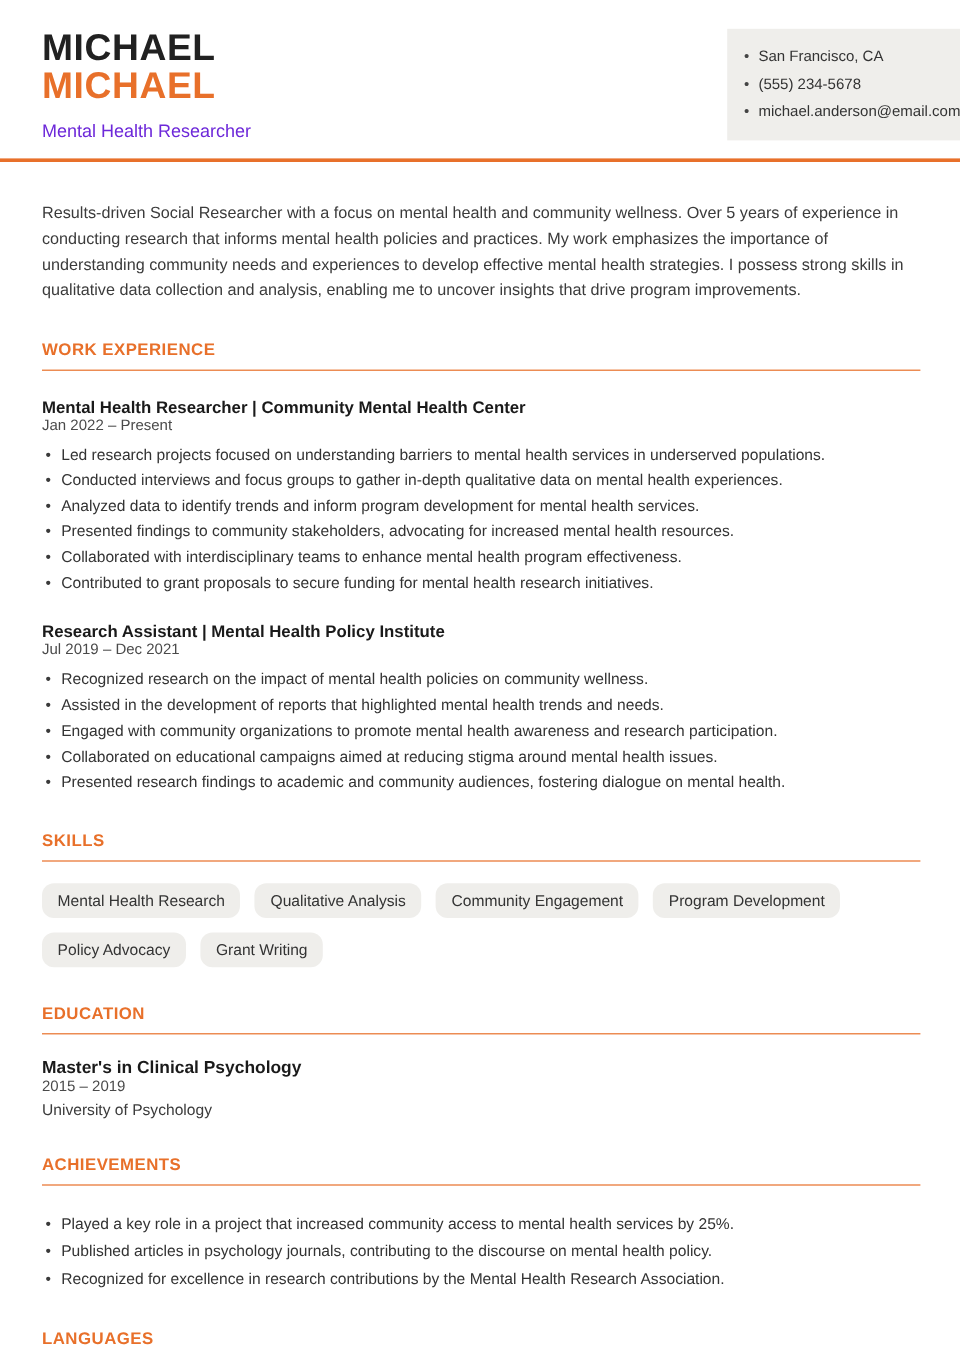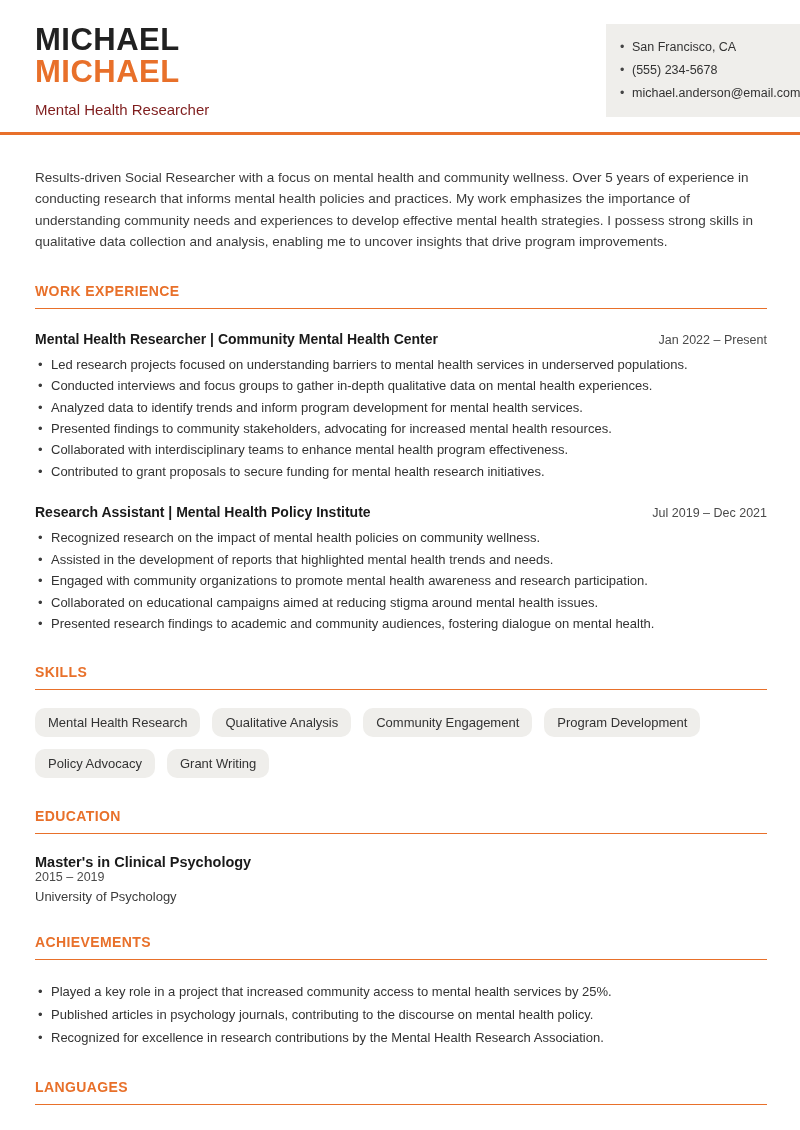--- a/index.html
+++ b/index.html
@@ -29,21 +29,21 @@
     font-size: 31px;
     line-height: 1.03;
     font-weight: 700;
     letter-spacing: 0.5px;
     color: #212121;
   }
   .name-last { color: var(--accent); }
   .header-job-title {
     margin-top: 13px;
     font-size: 15px;
-    color: #7f1d1d;
+    color: #6d28d9;
   }
   .contact-box {
     background: var(--chip-bg);
     padding: 12px 18px 12px 14px;
     width: 194px;
     min-height: 86px;
   }
   .contact-list { list-style: none; margin: 0; padding: 0; }
   .contact-item {
     position: relative;
@@ -81,35 +81,34 @@
     letter-spacing: 0.4px;
     color: var(--accent);
     border-bottom: 1.5px solid var(--accent);
     padding-bottom: 9px;
   }
 
   
   .job { margin-top: 22px; }
   .job-head {
     display: flex;
-    justify-content: space-between;
     align-items: baseline;
     margin-bottom: 7px;
+    flex-direction: column;
   }
   .job-title {
     margin: 0;
     font-size: 14px;
     font-weight: 700;
     color: #1A1A1A;
   }
   .job-dates {
     font-size: 12.5px;
     color: var(--muted);
     white-space: nowrap;
-    margin-left: 16px;
   }
   .bullets { list-style: none; margin: 0; padding: 0 0 0 3px; }
   .bullet {
     position: relative;
     padding-left: 13px;
     font-size: 13px;
     line-height: 21.4px;
     color: #333;
   }
   .bullet::before {

